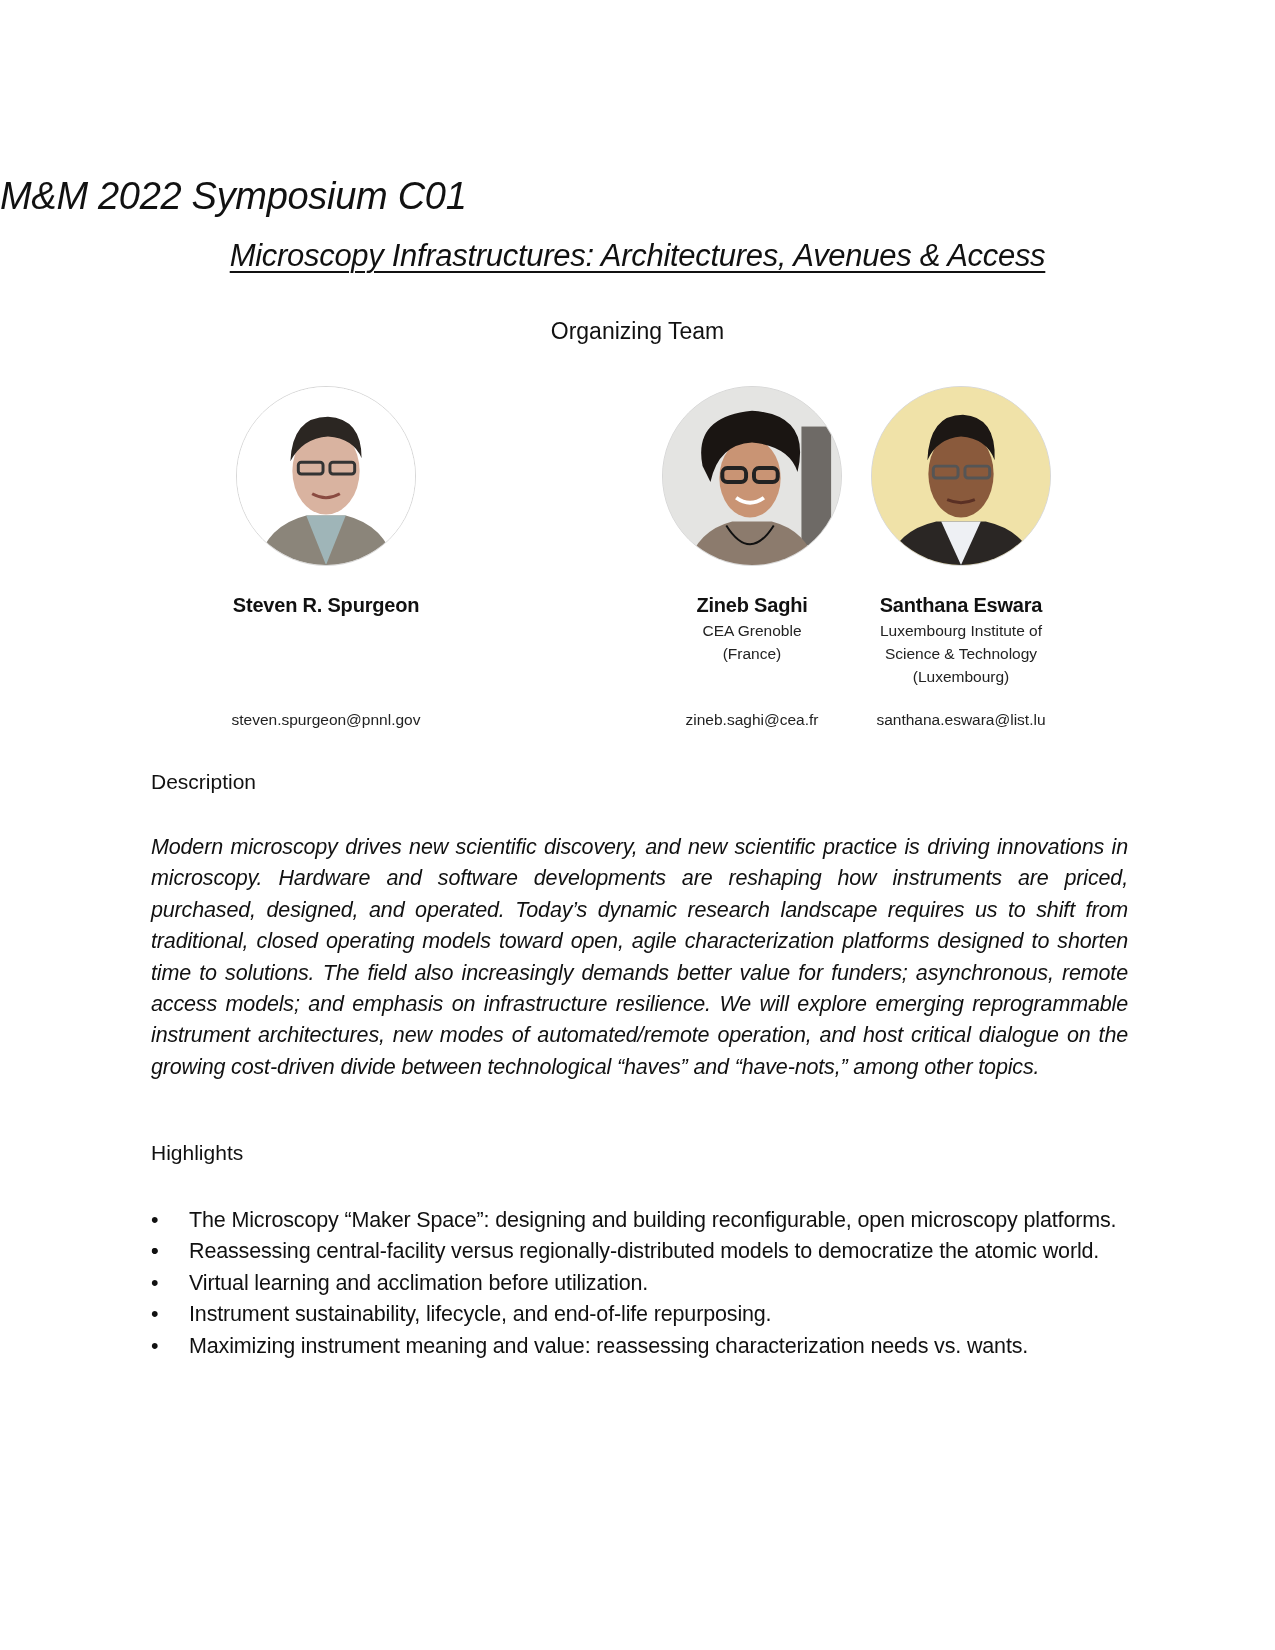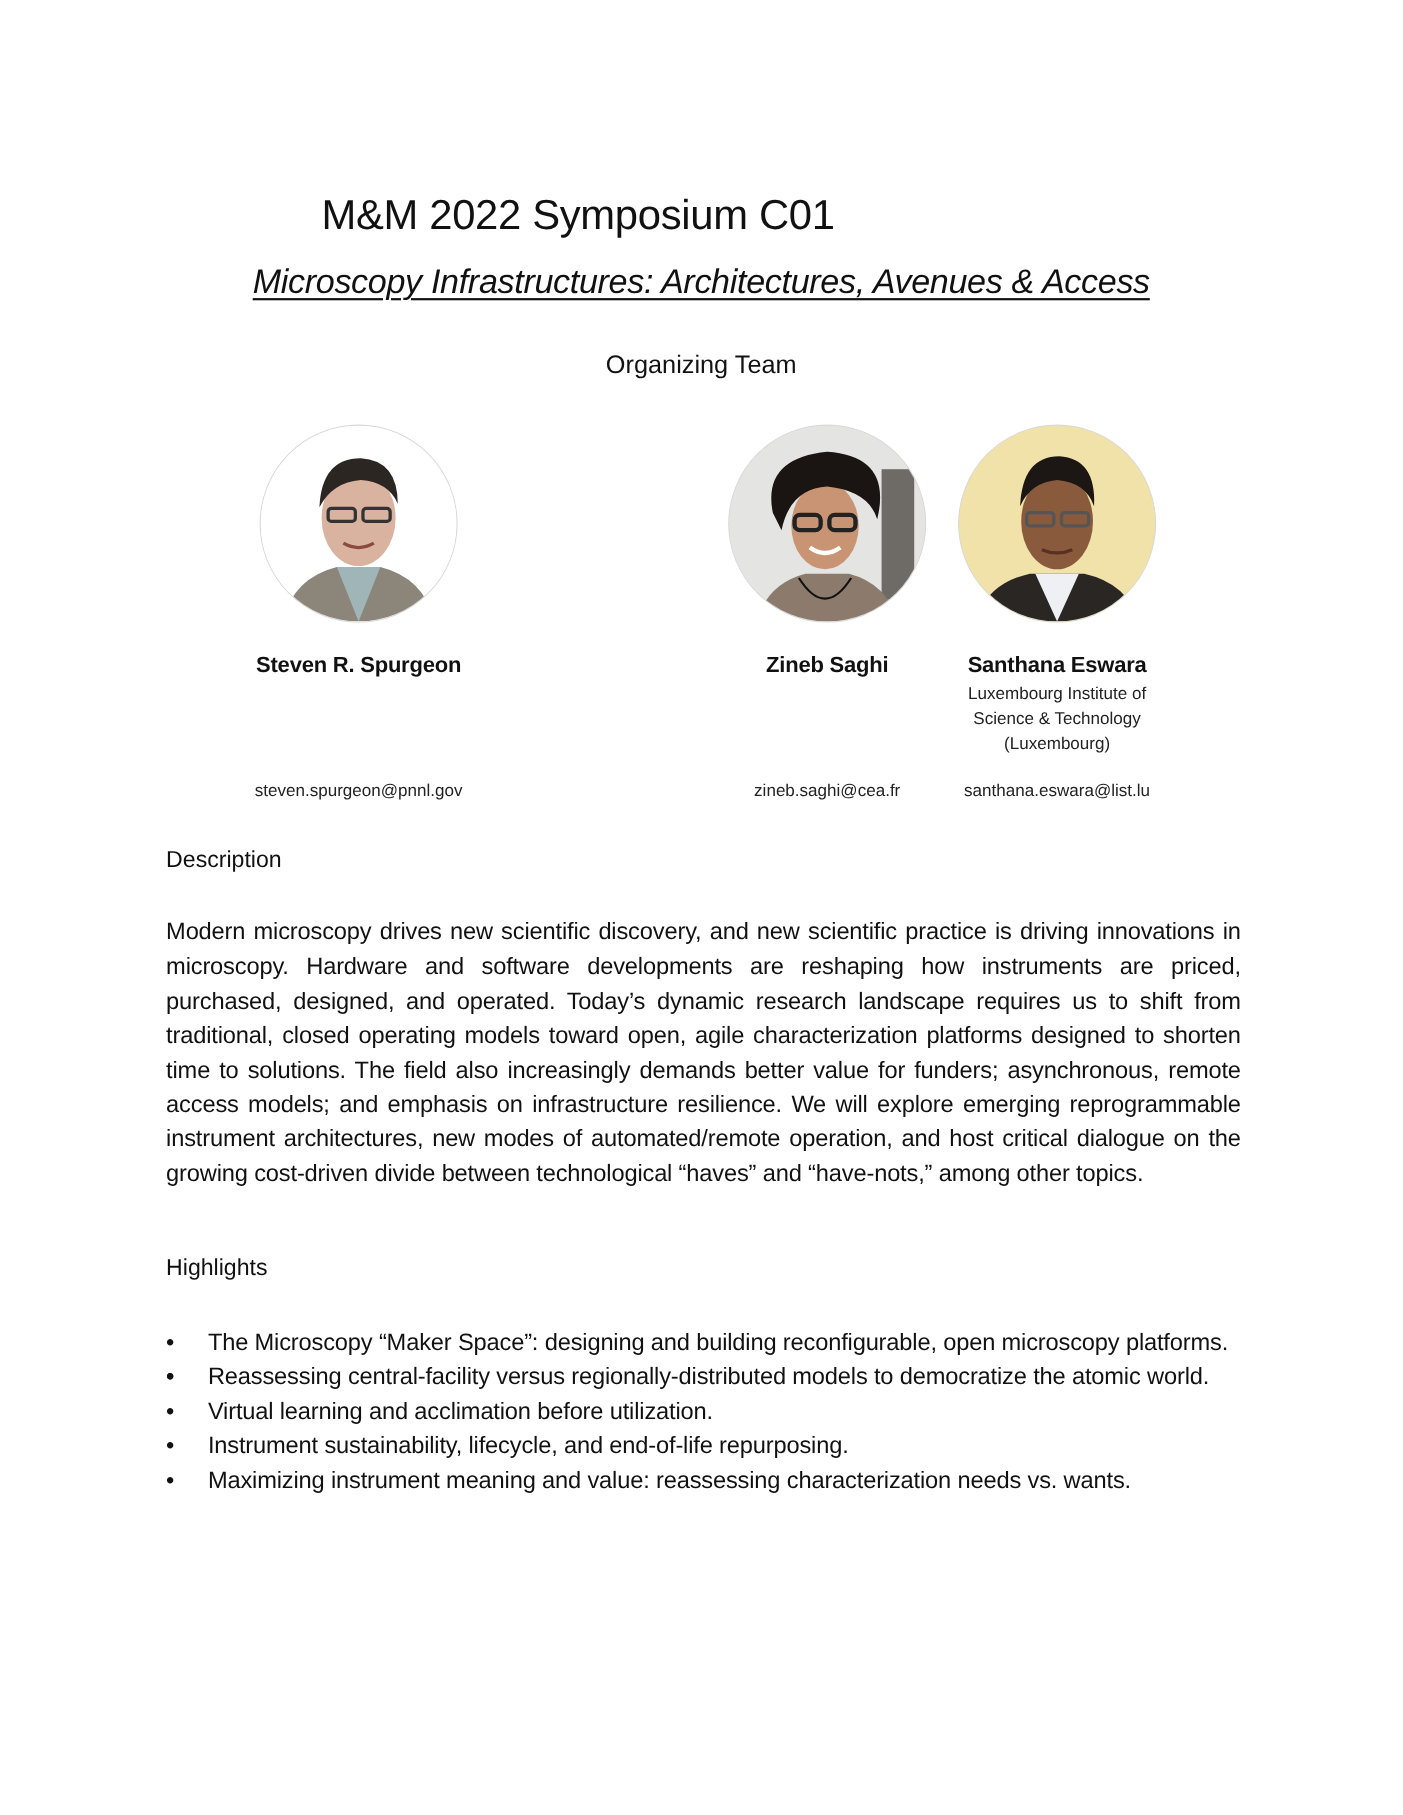--- a/index.html
+++ b/index.html
@@ -2,21 +2,21 @@
 <html><head>
   <meta charset="utf-8">
   <style>
     html, body { margin: 0; padding: 0; background: #ffffff; }
     body {
       width: 1275px; height: 1650px; position: relative; overflow: hidden;
       font-family: "Liberation Sans", "DejaVu Sans", sans-serif; color: #111111;
     }
     .page-title {
       position: absolute; left: 0; width: 1051px; top: 150px;
-      text-align: center; font-size: 38px; font-weight: normal; letter-spacing: -0.3px;
+      text-align: left; font-size: 38px; font-weight: normal; letter-spacing: -0.3px; font-style: italic;
     }
     .subtitle {
       position: absolute; left: 0; width: 1275px; top: 238px;
       text-align: center; font-size: 31px; font-style: italic; text-decoration: underline;
       text-decoration-thickness: 2px; text-underline-offset: 5px; letter-spacing: -0.3px;
     }
     .team-heading {
       position: absolute; left: 0; width: 1275px; top: 318px;
       text-align: center; font-size: 23px;
     }
@@ -42,20 +42,21 @@
       position: absolute; top: 325px; left: -20px; right: -20px;
       font-size: 15.5px; color: #222; text-align: center;
     }
     .section-heading {
       position: absolute; left: 151px; font-size: 21px;
     }
     .description {
       position: absolute; left: 151px; width: 977px; top: 832px;
       font-size: 21.5px; line-height: 31.4px; text-align: justify; margin: 0;
       letter-spacing: -0.15px;
+      font-style: italic;
     }
     .highlights {
       position: absolute; left: 151px; top: 1205px; width: 977px;
       margin: 0; padding: 0; list-style: none;
       font-size: 21.5px; line-height: 31.4px; letter-spacing: -0.15px;
     }
     .highlights li { position: relative; padding-left: 38px; }
     .highlights .bullet {
       position: absolute; left: 0; top: 0; width: 20px;
     }
@@ -95,20 +96,24 @@
         <path d="M25 180 Q35 145 70 136 L110 136 Q145 145 155 180 Z" fill="#8c7b6d"></path>
         <ellipse cx="88" cy="92" rx="31" ry="40" fill="#c99474"></ellipse>
         <path d="M40 80 Q30 30 90 24 Q150 28 136 86 Q128 60 90 56 Q56 58 48 96 Z" fill="#1a1512"></path>
         <rect x="60" y="82" width="24" height="14" rx="5" fill="none" stroke="#222" stroke-width="4"></rect>
         <rect x="92" y="82" width="24" height="14" rx="5" fill="none" stroke="#222" stroke-width="4"></rect>
         <path d="M74 112 Q88 122 102 112" stroke="#ffffff" stroke-width="4" fill="none"></path>
         <path d="M64 140 Q88 178 112 140" stroke="#111" stroke-width="2" fill="none"></path>
       </svg>
     </div>
     <div class="org-name">Zineb Saghi</div>
+    <div class="org-aff">
+      <div>CEA Grenoble</div>
+      <div>(France)</div>
+    </div>
     <div class="org-email">zineb.saghi@cea.fr</div>
   </div>
 
   <div class="organizer" style="left:961px;">
     <div class="avatar" style="background:#f0e2a8;">
       <svg viewBox="0 0 180 180">
         <rect width="180" height="180" fill="#f0e2a8"></rect>
         <path d="M15 180 Q25 145 65 136 L115 136 Q155 145 165 180 Z" fill="#2a2624"></path>
         <path d="M70 136 L90 180 L110 136 Z" fill="#eef0f4"></path>
         <ellipse cx="90" cy="88" rx="33" ry="44" fill="#8a5a3c"></ellipse>

